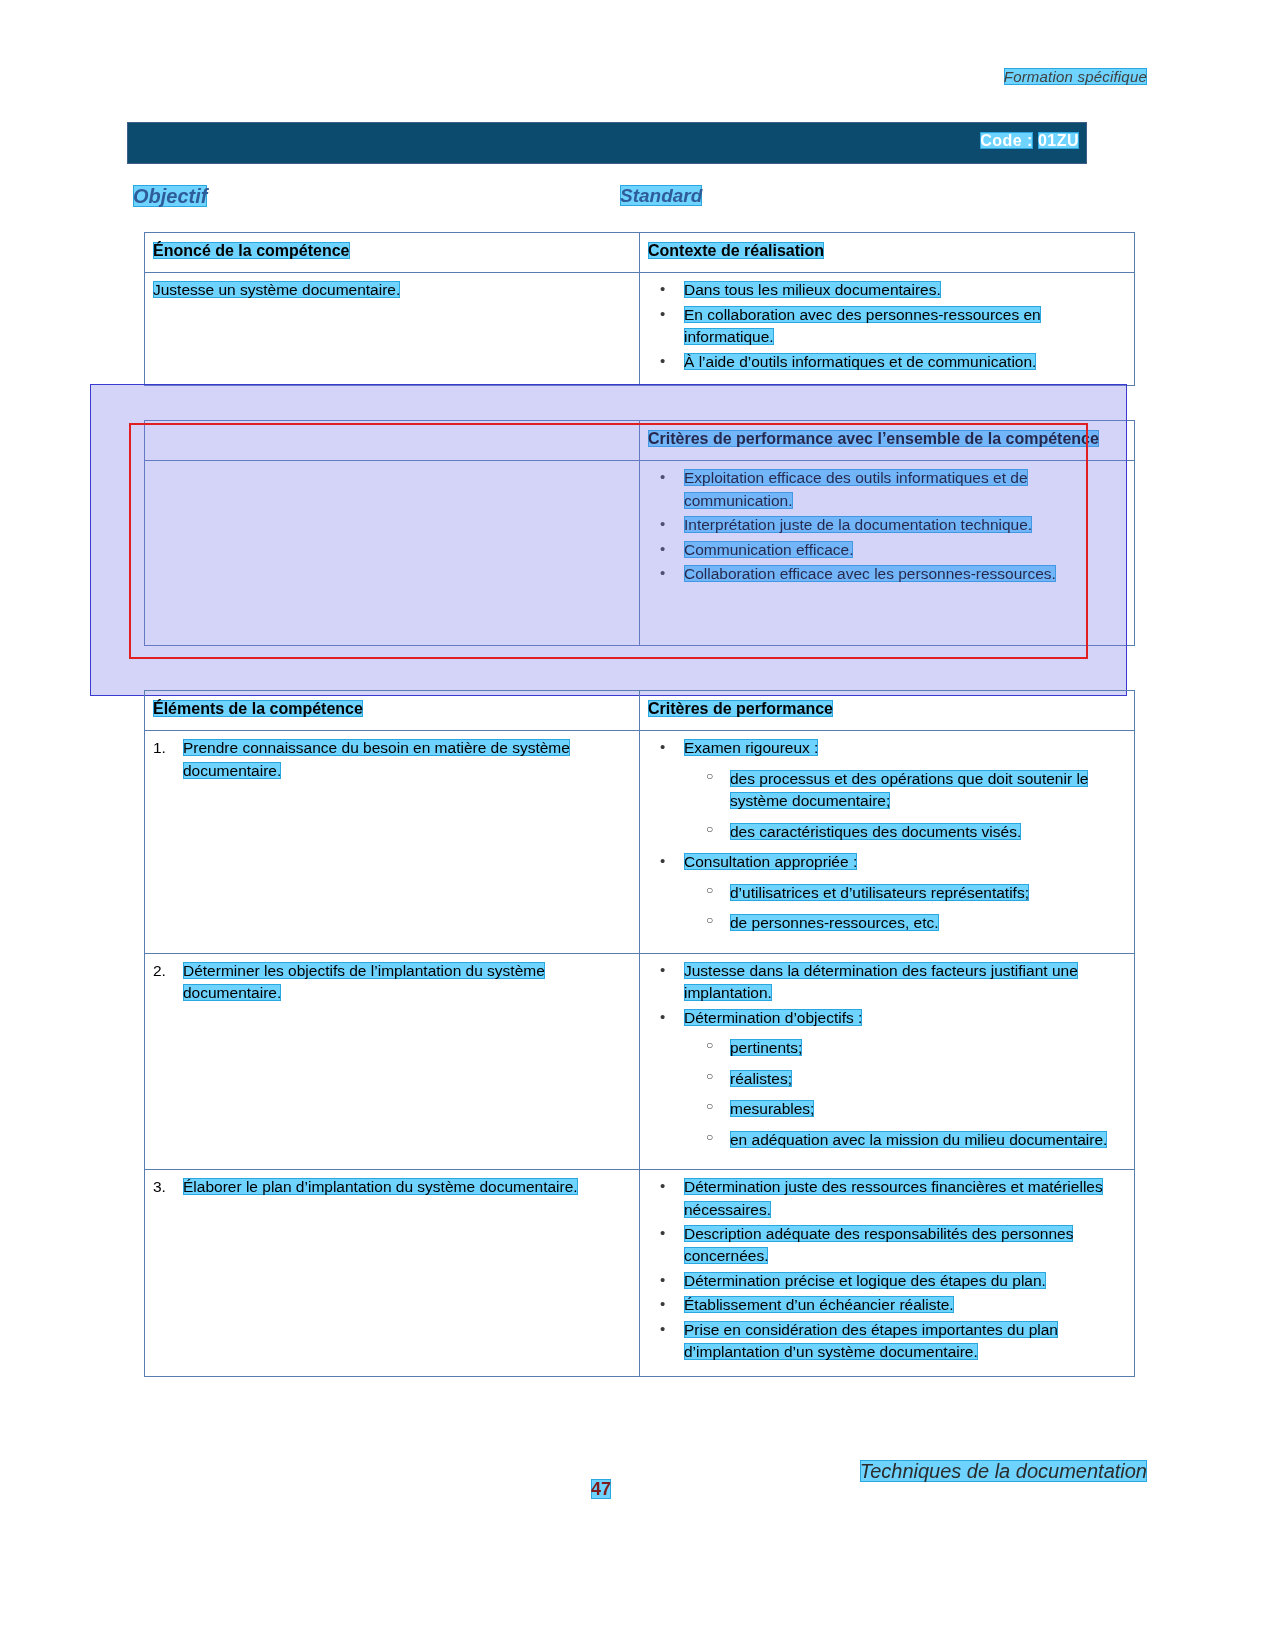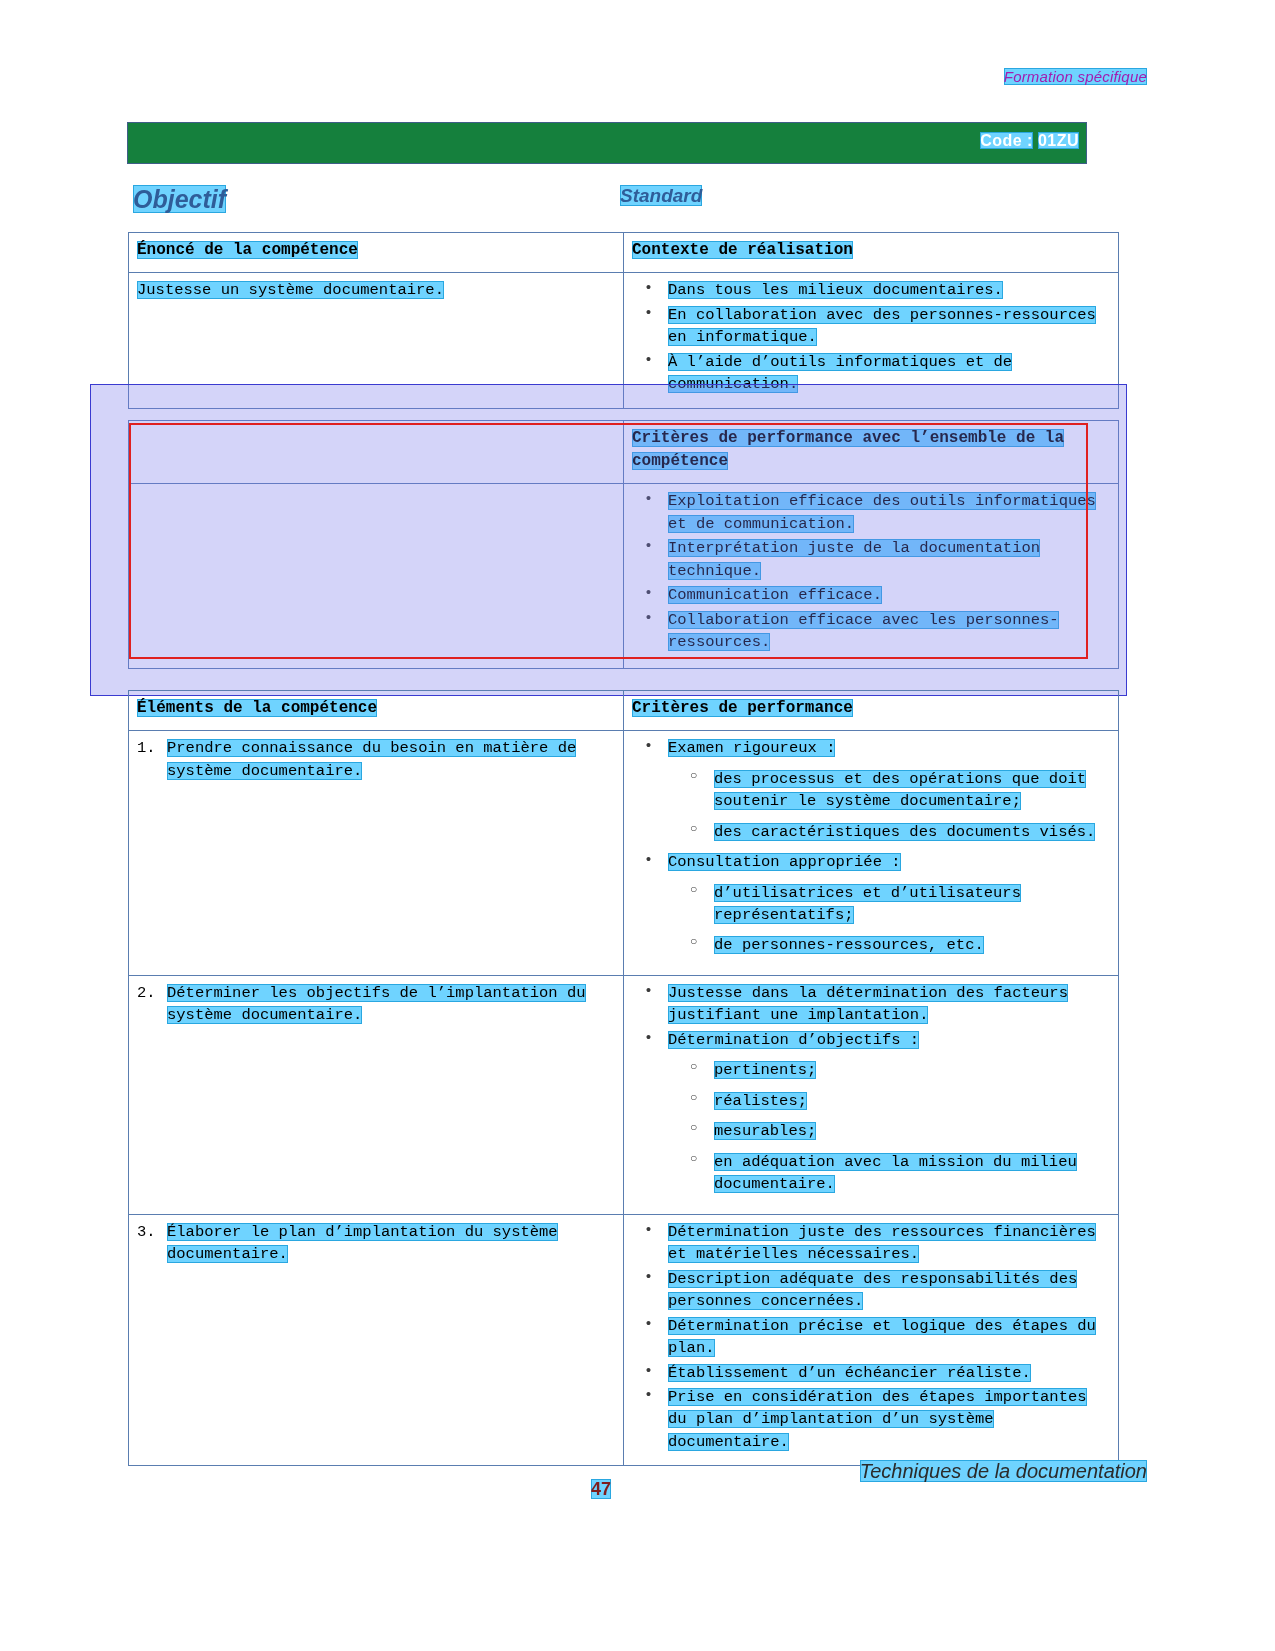--- a/index.html
+++ b/index.html
@@ -24,31 +24,31 @@
   .hl {
     background: #6fd3ff;
     box-shadow: 0 0 0 1px #2aa7e0 inset;
   }
   .header-note {
     position: absolute;
     top: 68px;
     right: 128px;
     font-size: 15px;
     font-style: italic;
-    color: #a21caf;
+    color: #404040;
     letter-spacing: 0.2px;
     text-align: center;
   }
   .codebar {
     position: absolute;
     left: 127px;
     top: 122px;
     width: 958px;
     height: 40px;
-    background: #15803d;
+    background: #0c4a6e;
     border: 1px solid #3f5e88;
   }
   .codebar .code {
     position: absolute;
     right: 7px;
     top: 9px;
     font-size: 16px;
     font-weight: bold;
     color: #ffffff;
     letter-spacing: 0.5px;
@@ -57,43 +57,42 @@
     position: absolute;
     left: 133px;
     top: 185px;
     width: 952px;
     height: 26px;
   }
   .obj-std .objectif {
     position: absolute;
     left: 0;
     top: 0;
-    font-size: 25px;
+    font-size: 20px;
     font-weight: bold;
     font-style: italic;
     color: #2f5d99;
   }
   .obj-std .standard {
     position: absolute;
     left: 487px;
     top: 0;
     font-size: 19px;
     font-weight: bold;
     font-style: italic;
     color: #2f5d99;
     text-align: center;
   }
 
   table.main {
     position: absolute;
-    left: 128px;
+    left: 144px;
     width: 956px;
     border-collapse: collapse;
     table-layout: fixed;
-    font-family: Liberation Mono, monospace;
   }
   table.t1 { top: 232px; }
   table.t2 { top: 420px; }
   table.t3 { top: 690px; border-radius: 14px; }
 
   table.main td {
     border: 1px solid #5a7db0;
     vertical-align: top;
     padding: 6px 8px 10px 8px;
     font-size: 15.5px;

